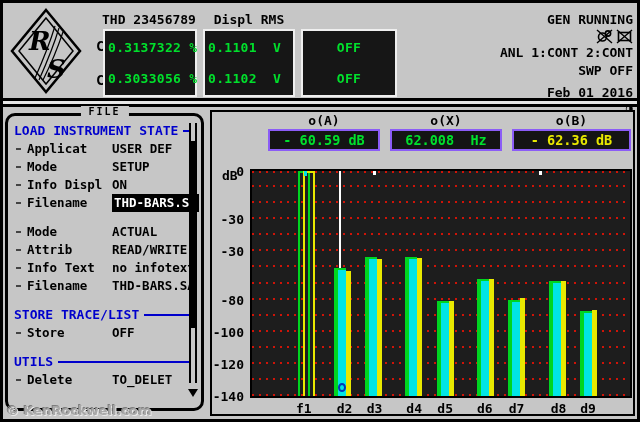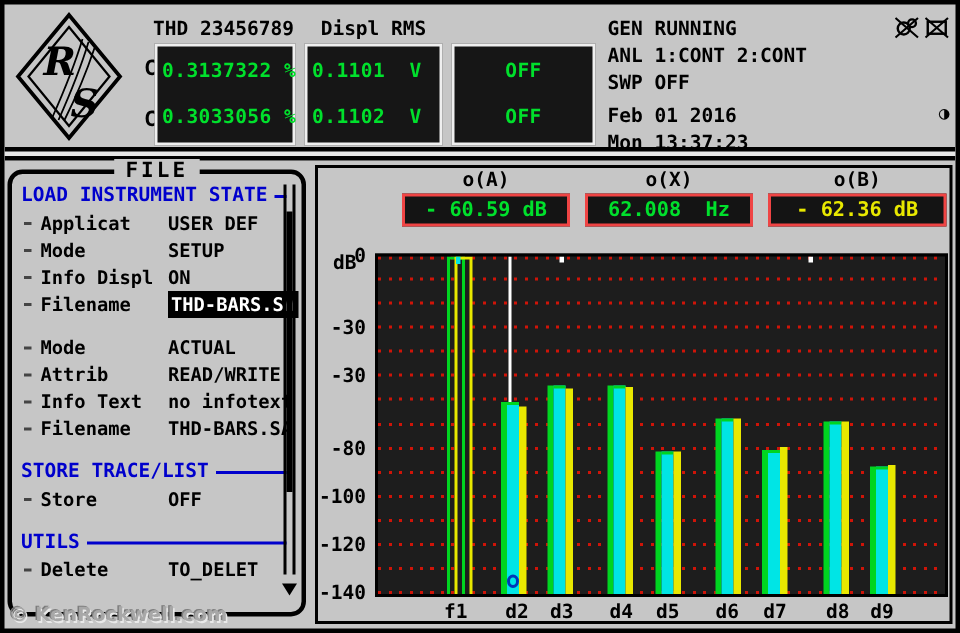--- a/index.html
+++ b/index.html
@@ -15,33 +15,33 @@
   .ch-col{ position:absolute; left:93px; top:26px; height:68px; display:flex; flex-direction:column; justify-content:space-around; font-size:14px;}
   .disp-hdr{ position:absolute; top:9px; font-size:13px; text-align:center; letter-spacing:0; }
   .disp-box{ position:absolute; top:26px; height:68px; background:#161616; border:2px solid #efefef;
              display:flex; flex-direction:column; justify-content:space-around; padding:1px 3px; }
   .disp-box .val{ font-size:13px; letter-spacing:0.3px; white-space:pre; }
   .green{ color:#00e02c; } .yellow{ color:#e8e800; }
   .hdr-thd{ left:96px; width:100px; } .box-thd{ left:100px; width:94px; }
   .hdr-rms{ left:200px; width:92px; } .box-rms{ left:200px; width:92px; }
   .box-aux{ left:298px; width:96px; } .box-aux .val{ text-align:center; }
   .status{ position:absolute; left:402px; top:8px; right:4px; font-size:13px; line-height:18px; }
-  .status .row{ display:flex; align-items:flex-start; white-space:pre; }
+  .status .row{ display:flex; align-items:flex-end; white-space:pre;flex-direction:column; }
   .status .gap{ height:4px; }
   .st-icons{ margin-left:auto; display:flex; gap:3px; align-items:center; }
   .date-icon{ margin-left:auto; font-size:12px; line-height:12px; }
   
   .divider{ height:9px; border-top:3px solid #000; border-bottom:3px solid #000; background:#e6e6e6; }
   
   .main{ position:relative; height:312px; }
   
   .file-panel{ position:absolute; left:2px; top:6px; width:199px; height:298px;
                border:3px solid #000; border-radius:10px; padding:6px 6px 2px 6px; }
   .fp-legend{ position:absolute; top:-10px; left:50%; transform:translateX(-50%);
-              background:#c6c6c6; padding:0 8px; font-size:14px; letter-spacing:2px; }
+              background:#c6c6c6; padding:0 8px; font-size:10px; letter-spacing:2px; }
   .fp-content{ width:178px; font-size:12.5px; }
   .sec-hdr{ display:flex; align-items:center; color:#0000cc; font-size:13px; line-height:18px; white-space:pre; }
   .sec-hdr .hline{ flex:1; height:2px; background:#0000cc; margin-left:5px; margin-right:1px; }
   .item{ display:flex; align-items:center; line-height:18px; white-space:pre; }
   .bullet{ width:5px; height:2px; background:#444; margin:0 6px 0 2px; flex:none; }
   .ilabel{ width:85px; flex:none; }
   .ival{ flex:1; }
   .ival.hl{ flex:none; background:#000; color:#fff; padding:0 2px; }
   .sec-gap{ height:11px; }
   
@@ -50,21 +50,21 @@
   .scroll-thumb{ position:absolute; left:0; right:0; top:7%; height:72%; background:#000; }
   .scroll-arrow{ position:absolute; bottom:0; left:-1px; width:0; height:0;
                  border-left:5px solid transparent; border-right:5px solid transparent; border-top:8px solid #000; }
   .watermark{ position:absolute; left:3px; bottom:1px; font-family:"DejaVu Sans", sans-serif;
               font-size:13px; font-weight:bold; color:#a8a8a8;
               text-shadow:1px 1px 0 #e9e9e9, -1px -1px 0 #7d7d7d; }
   
   .chart-panel{ position:absolute; left:207px; top:3px; width:425px; height:306px;
                 border:2px solid #000; background:#c6c6c6; }
   .cur-lbl{ position:absolute; top:1px; font-size:13px; text-align:center; }
-  .cur-box{ position:absolute; top:17px; height:22px; background:#141414; border:2px solid #ef4444;
+  .cur-box{ position:absolute; top:17px; height:22px; background:#141414; border:2px solid #8b5cf6;
             font-size:13.5px; display:flex; align-items:center; justify-content:center; white-space:pre; }
   .cbA{ left:56px; width:112px; } .cbX{ left:178px; width:112px; } .cbB{ left:300px; width:119px; }
   .title-row{ position:absolute; top:41px; left:0; right:0; height:16px; font-size:13px; white-space:pre; }
   .title-row span{ position:absolute; }
   .t-db{ left:10px; } .t-0{ left:78px; } .t-1{ left:132px; } .t-2{ left:188px; color:#e8e800; }
   .t-3{ left:233px; color:#e8e800; } .t-4{ left:268px; } .t-5{ left:302px; }
   .plot{ position:absolute; left:38px; top:57px; width:382px; height:229px;
          background:#1d1d1d; border:2px solid #000; overflow:hidden; }
   .gridline{ position:absolute; left:0; right:0; height:2px;
              background-image:repeating-linear-gradient(90deg,#cf1408 0 2px,transparent 2px 7px); }

